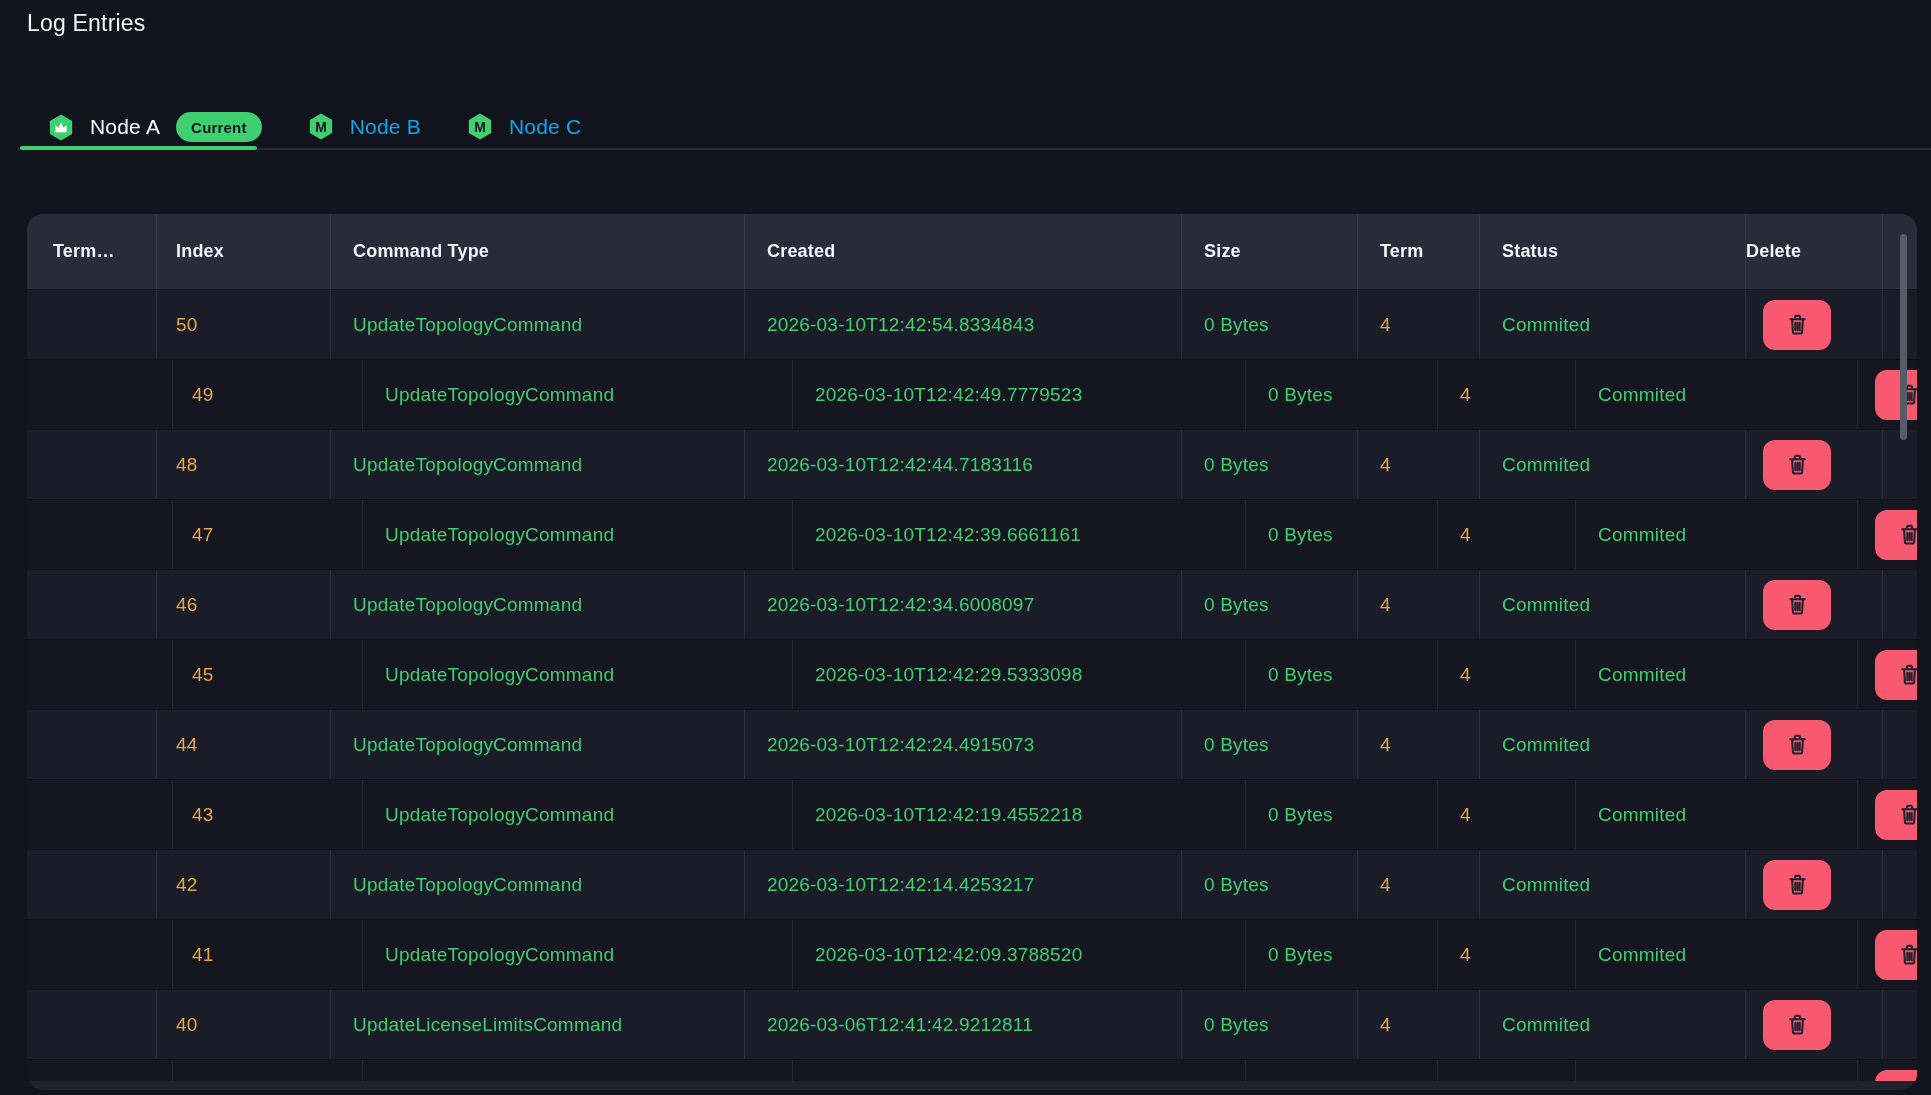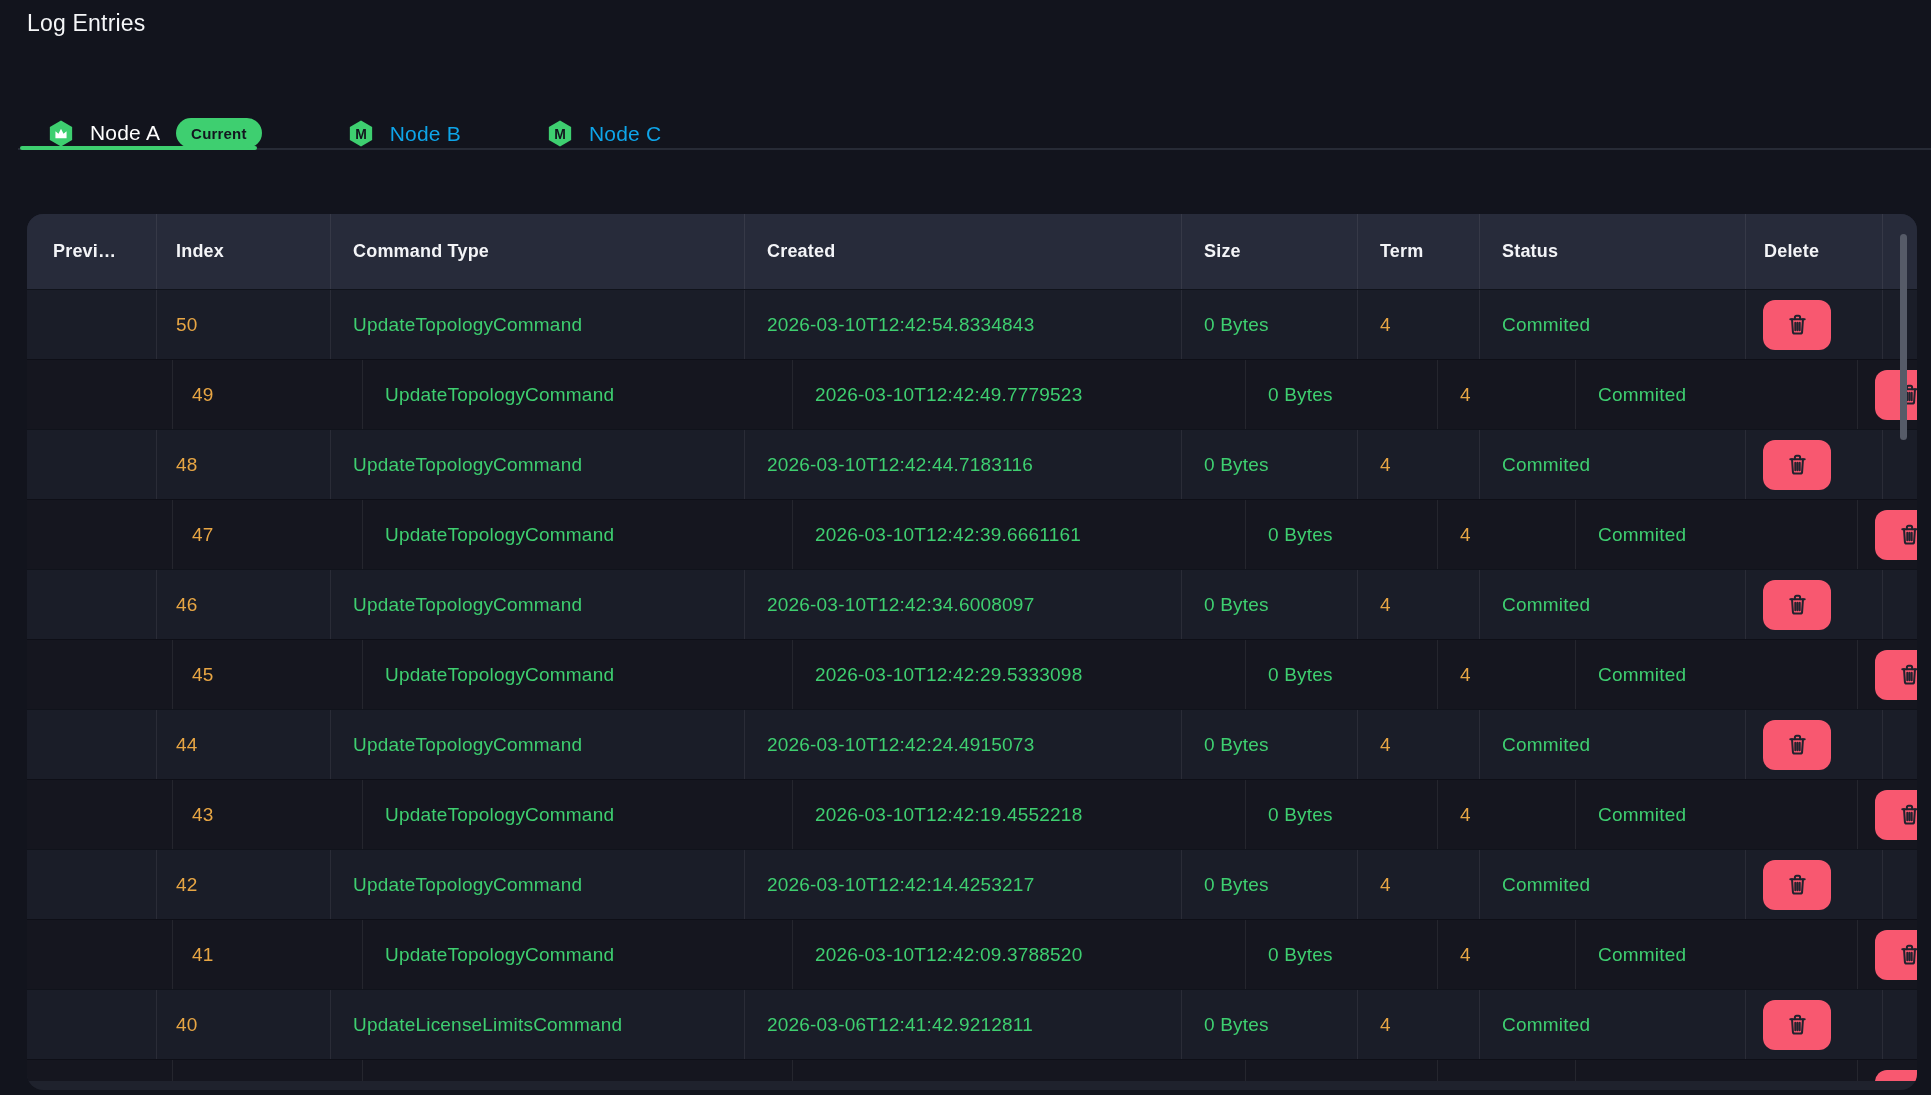--- a/index.html
+++ b/index.html
@@ -20,21 +20,21 @@
   .tabbar-line {
     position:absolute; left:18px; right:0; top:148px; height:2px;
     background:#272b36;
   }
   .tab-underline {
     position:absolute; left:20px; top:146px; width:237px; height:4px;
     border-radius:2px; background:var(--green);
   }
   .tabs {
     position:absolute; left:48px; top:112px; height:36px;
-    display:flex; align-items:flex-end; gap:86px;
+    display:flex; align-items:flex-start; gap:46px;
   }
   .tab { display:flex; align-items:center; gap:16px; cursor:pointer; }
   .tab .tab-label { font-size:21px; color:#0ea5e9; letter-spacing:.2px; }
   .tab.active .tab-label { color:#ffffff; }
   .hex-icon { width:26px; height:29px; display:block; }
   .badge {
     height:30px; padding:11px 15px; border-radius:15px;
     background:var(--green); color:#13151f;
     font-size:15px; font-weight:700; letter-spacing:.2px;
     display:flex; align-items:center;
@@ -119,28 +119,28 @@
     </svg>
     <span class="tab-label">Node C</span>
   </div>
 
 </div>
 
 <div class="table-card">
   <div class="rows-clip">
 
     <div class="trow thead">
-      <div class="cell c-previous">Previ…</div>
+      <div class="cell c-previous">Term…</div>
       <div class="cell c-index">Index</div>
       <div class="cell c-command">Command Type</div>
       <div class="cell c-created">Created</div>
       <div class="cell c-size">Size</div>
       <div class="cell c-term">Term</div>
       <div class="cell c-status">Status</div>
-      <div class="cell c-delete" style="padding-left:18px;text-align:center;">Delete</div>
+      <div class="cell c-delete" style="padding-left:0;text-align:center;">Delete</div>
       <div class="cell c-gutter"></div>
     </div>
 
     <div>
         <div class="trow row row-a">
     <div class="cell c-previous"></div>
     <div class="cell c-index">50</div>
     <div class="cell c-command">UpdateTopologyCommand</div>
     <div class="cell c-created">2026-03-10T12:42:54.8334843</div>
     <div class="cell c-size">0 Bytes</div>

